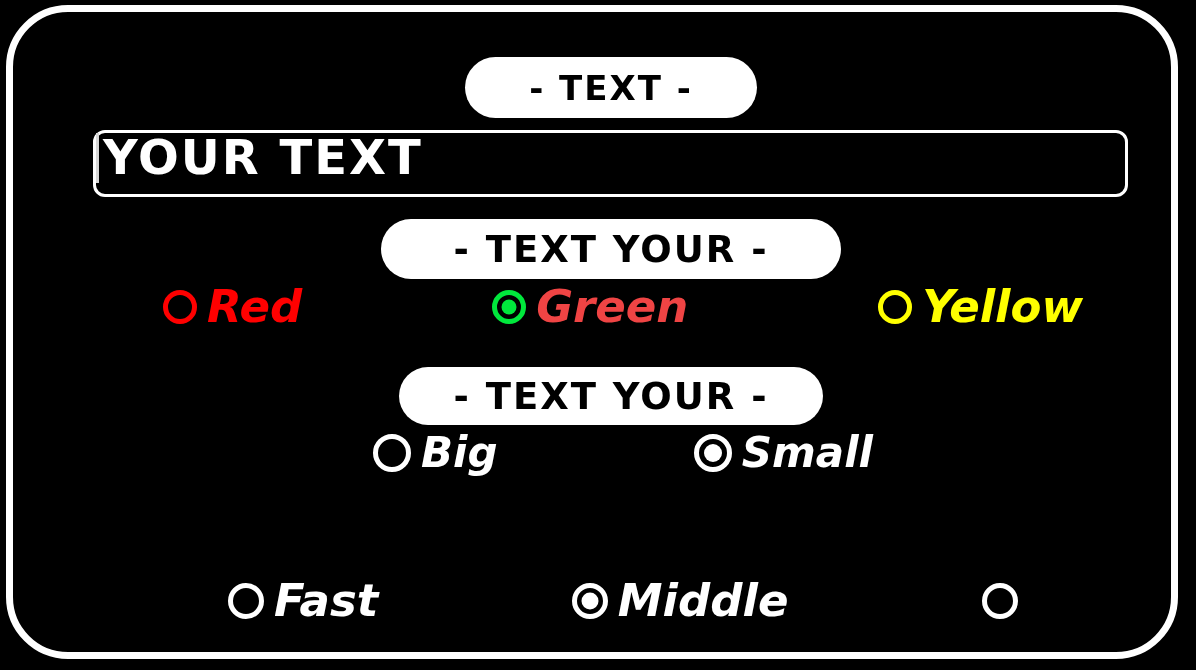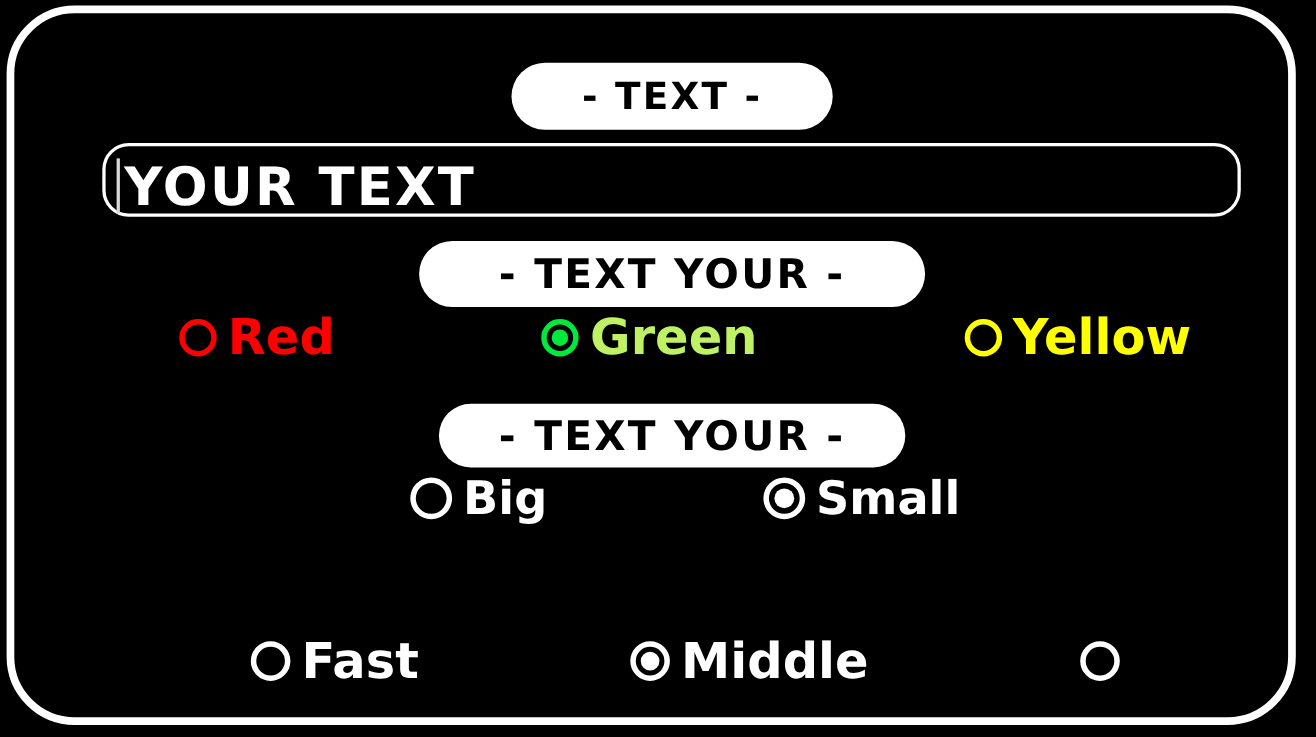--- a/index.html
+++ b/index.html
@@ -51,25 +51,24 @@
 
   
   #text-input-box {
     position: absolute;
     left: 80px;
     top: 118px;
     width: 1035px;
     height: 67px;
     box-sizing: border-box;
     border: 3px solid #ffffff;
-    border-radius: 24px;
+    border-radius: 12px;
     background: #000000;
     display: flex;
-    align-items: flex-end;
-    padding-left: 10px;
+    align-items: flex-start;
   }
   #text-caret {
     width: 3px;
     height: 50px;
     background: #d8d8d8;
     flex: 0 0 auto;
     margin-right: 4px;
   }
   #text-input-value {
     color: #ffffff;
@@ -123,20 +122,21 @@
   #row-text-size .radio-mark { width: 38px; height: 38px; border-width: 5px; }
   #row-text-size .radio-mark > i { width: 18px; height: 18px; }
 
   #row-velocity .radio-mark { width: 36px; height: 36px; border-width: 5px; }
   #row-velocity .radio-mark > i { width: 17px; height: 17px; }
 
   .radio-label {
     font-family: "DejaVu Sans", sans-serif;
     font-weight: 700;
     line-height: 1;
+    font-style: italic;
   }
   #row-text-color .radio-label { font-size: 45px; }
   #row-text-size  .radio-label { font-size: 42px; }
   #row-velocity   .radio-label { font-size: 45px; }
 </style>
 </head>
 <body>
 
 <div id="app-frame">
 
@@ -153,21 +153,21 @@
     <label class="radio-option">
       <span class="radio-mark" style="border-color: rgb(255, 0, 0);">
           <i style="background: transparent; width: 0px; height: 0px;"></i>
         </span>
       <span class="radio-label" style="color: rgb(255, 0, 0);">Red</span>
     </label>
     <label class="radio-option">
       <span class="radio-mark" style="border-color: rgb(0, 232, 60);">
           <i style="background: rgb(0, 232, 60);"></i>
         </span>
-      <span class="radio-label" style="color: #bef264; text-align: center;">Green</span>
+      <span class="radio-label" style="color: #ef4444; text-align: center;">Green</span>
     </label>
     <label class="radio-option">
       <span class="radio-mark" style="border-color: rgb(255, 255, 0);">
           <i style="background: transparent; width: 0px; height: 0px;"></i>
         </span>
       <span class="radio-label" style="color: rgb(255, 255, 0);">Yellow</span>
     </label>
   </div>
 
   <div class="pill" id="pill-text-size">- TEXT YOUR -</div>

